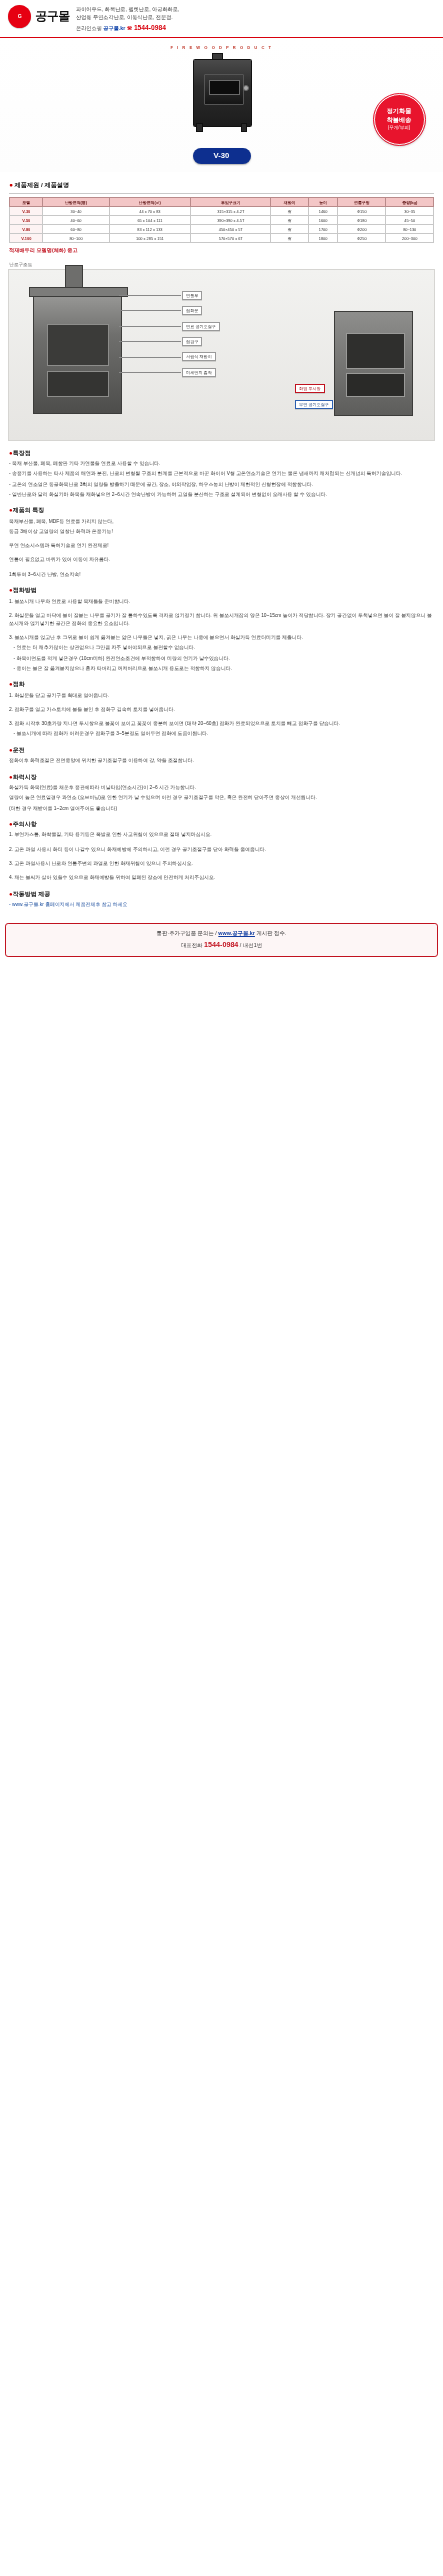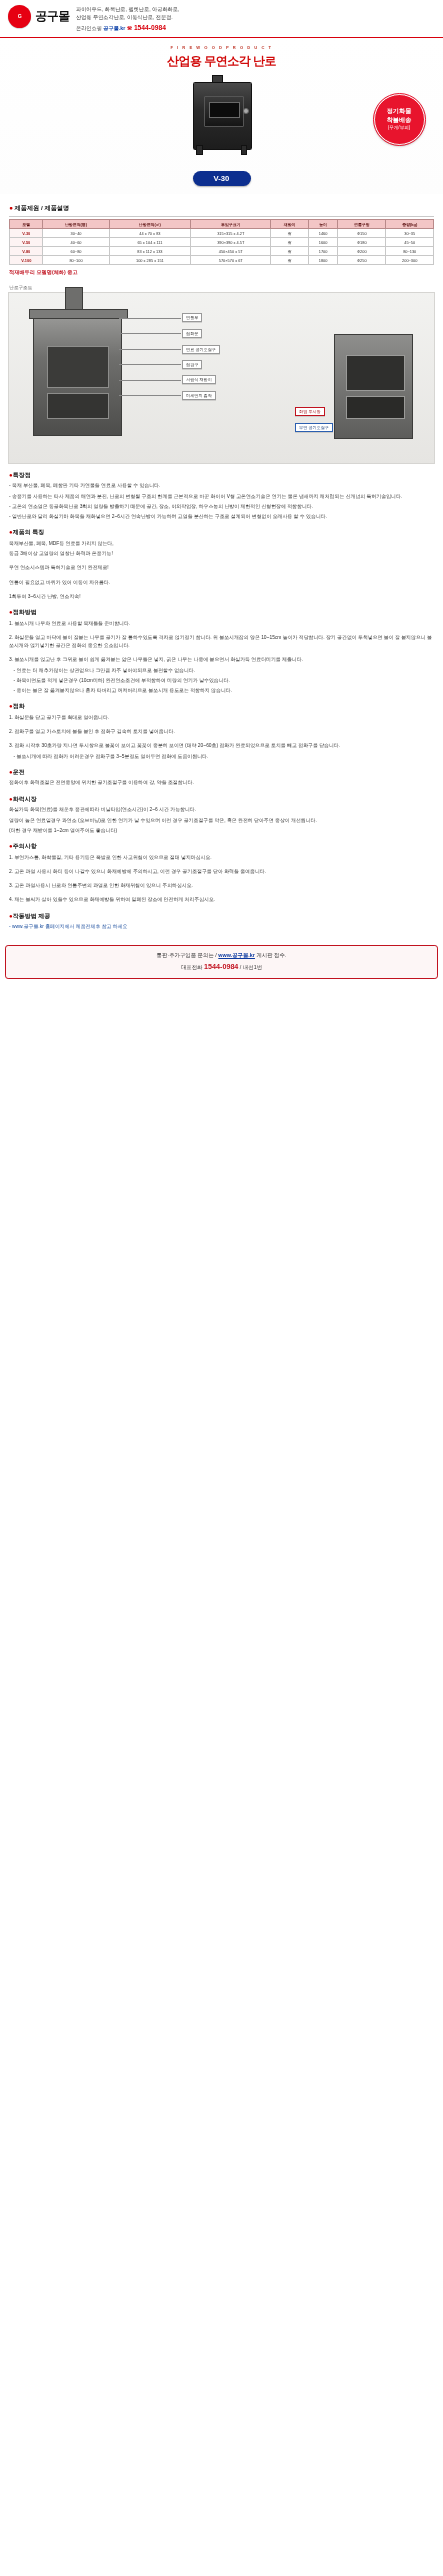--- a/index.html
+++ b/index.html
@@ -243,21 +243,20 @@
         <span>온라인쇼핑</span>
         <span class="shopname">공구몰.kr</span>
         <span class="telicon">☎</span>
         <span class="tel">1544-0984</span>
       </div>
     </div>
   </div>
 
   <div class="hero">
     <div class="hero-eyebrow">F I R E W O O D   P R O D U C T</div>
-    <div class="hero-title">산업용 무연소각 난로</div>
 
     <div class="hero-stove">
       <div class="stove-pipe"></div>
       <div class="stove-body">
         <div class="stove-door"></div>
         <div class="stove-knob"></div>
       </div>
       <div class="stove-legs">
           <span></span>
           <span></span>

